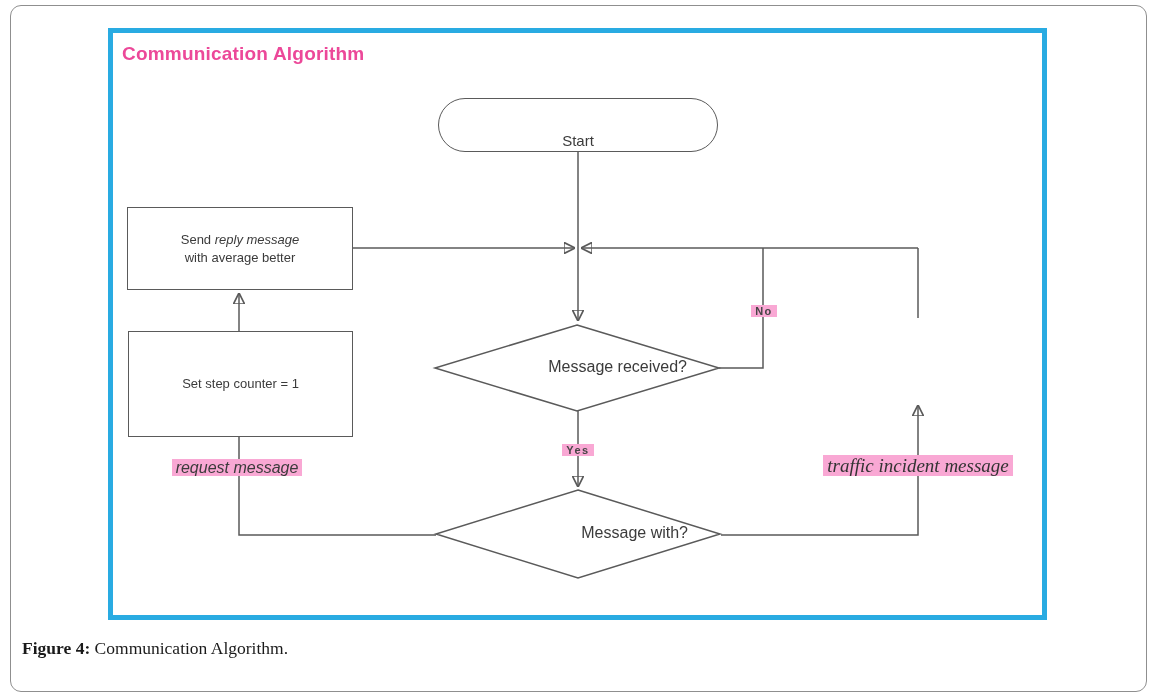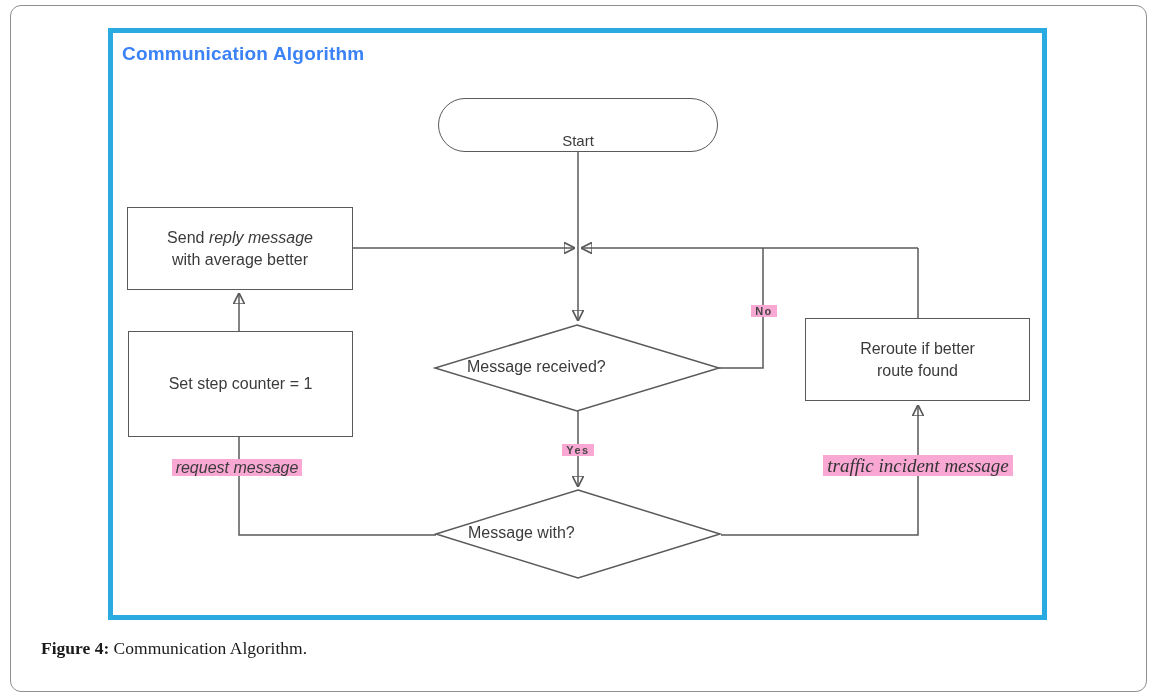--- a/index.html
+++ b/index.html
@@ -17,42 +17,42 @@
   }
   .frame{
     position:absolute;left:108px;top:28px;width:939px;height:592px;
     border:5px solid #29abe2;box-sizing:border-box;background:#ffffff;
   }
   .wires{position:absolute;left:0;top:0;width:1153px;height:699px;}
   .wires path, .wires polyline{fill:none;stroke:#5a5a5a;stroke-width:1.5;}
   .wires polygon{fill:#ffffff;stroke:#5a5a5a;stroke-width:1.5;}
   .diagram-title{
     position:absolute;left:122px;top:43px;
-    font-size:19px;font-weight:600;color:#3b82f6;letter-spacing:.2px;
+    font-size:19px;font-weight:600;color:#ec4899;letter-spacing:.2px;
   }
   .node{
     position:absolute;box-sizing:border-box;background:#ffffff;
     border:1.5px solid #5a5a5a;color:#3b3b3b;
     display:flex;align-items:center;justify-content:center;text-align:center;
-    font-size:16px;line-height:1.35;
+    font-size:13px;line-height:1.35;
   }
   .node.terminator{border-radius:28px;font-size:15px;}
   .decision-label{
-    position:absolute;color:#3b3b3b;font-size:16px;text-align:left;
+    position:absolute;color:#3b3b3b;font-size:16px;text-align:right;
   }
   .edge-label{
     position:absolute;text-align:center;color:#3b3b3b;
   }
   .edge-label > span{background:#f9a8d4;padding:0 4px;}
   .edge-label.small{font-size:11px;font-weight:700;letter-spacing:1.5px;color:#454545;}
   .edge-label.italic-sans{font-size:16px;font-style:italic;}
   .edge-label.italic-serif{font-family:"Liberation Serif",serif;font-size:19px;font-style:italic;color:#333;}
   .caption{
     position:absolute;left:22px;top:638px;
-    font-family:"Liberation Serif",serif;font-size:17.5px;color:#1a1a1a;margin-left:19px;
+    font-family:"Liberation Serif",serif;font-size:17.5px;color:#1a1a1a;
   }
   .caption b{font-weight:700;}
   .italic{font-style:italic;}
 </style>
 </head>
 <body>
 
 <div class="page">
 
   <div class="page-border"></div>
@@ -87,24 +87,20 @@
 
   <div class="node" style="left:127px;top:207px;width:226px;height:83px;">
     <span><span>Send </span><span class="italic">reply message</span><br>
        <span>with average better</span></span>
   </div>
 
   <div class="node" style="left:128px;top:331px;width:225px;height:106px;">
     <span>Set step counter = 1</span>
   </div>
 
-  <div class="node" style="left:805px;top:318px;width:225px;height:83px;">
-    <span><span>Reroute if better</span><br>
-       <span>route found</span></span>
-  </div>
 
   <div class="decision-label" style="left:467px;top:358px;width:220px;">Message received?</div>
 
   <div class="decision-label" style="left:468px;top:524px;width:220px;">Message with?</div>
 
   <div class="edge-label small" style="left:746px;top:305px;width:36px;">
     <span>No</span>
   </div>
 
   <div class="edge-label small" style="left:556px;top:444px;width:44px;">

